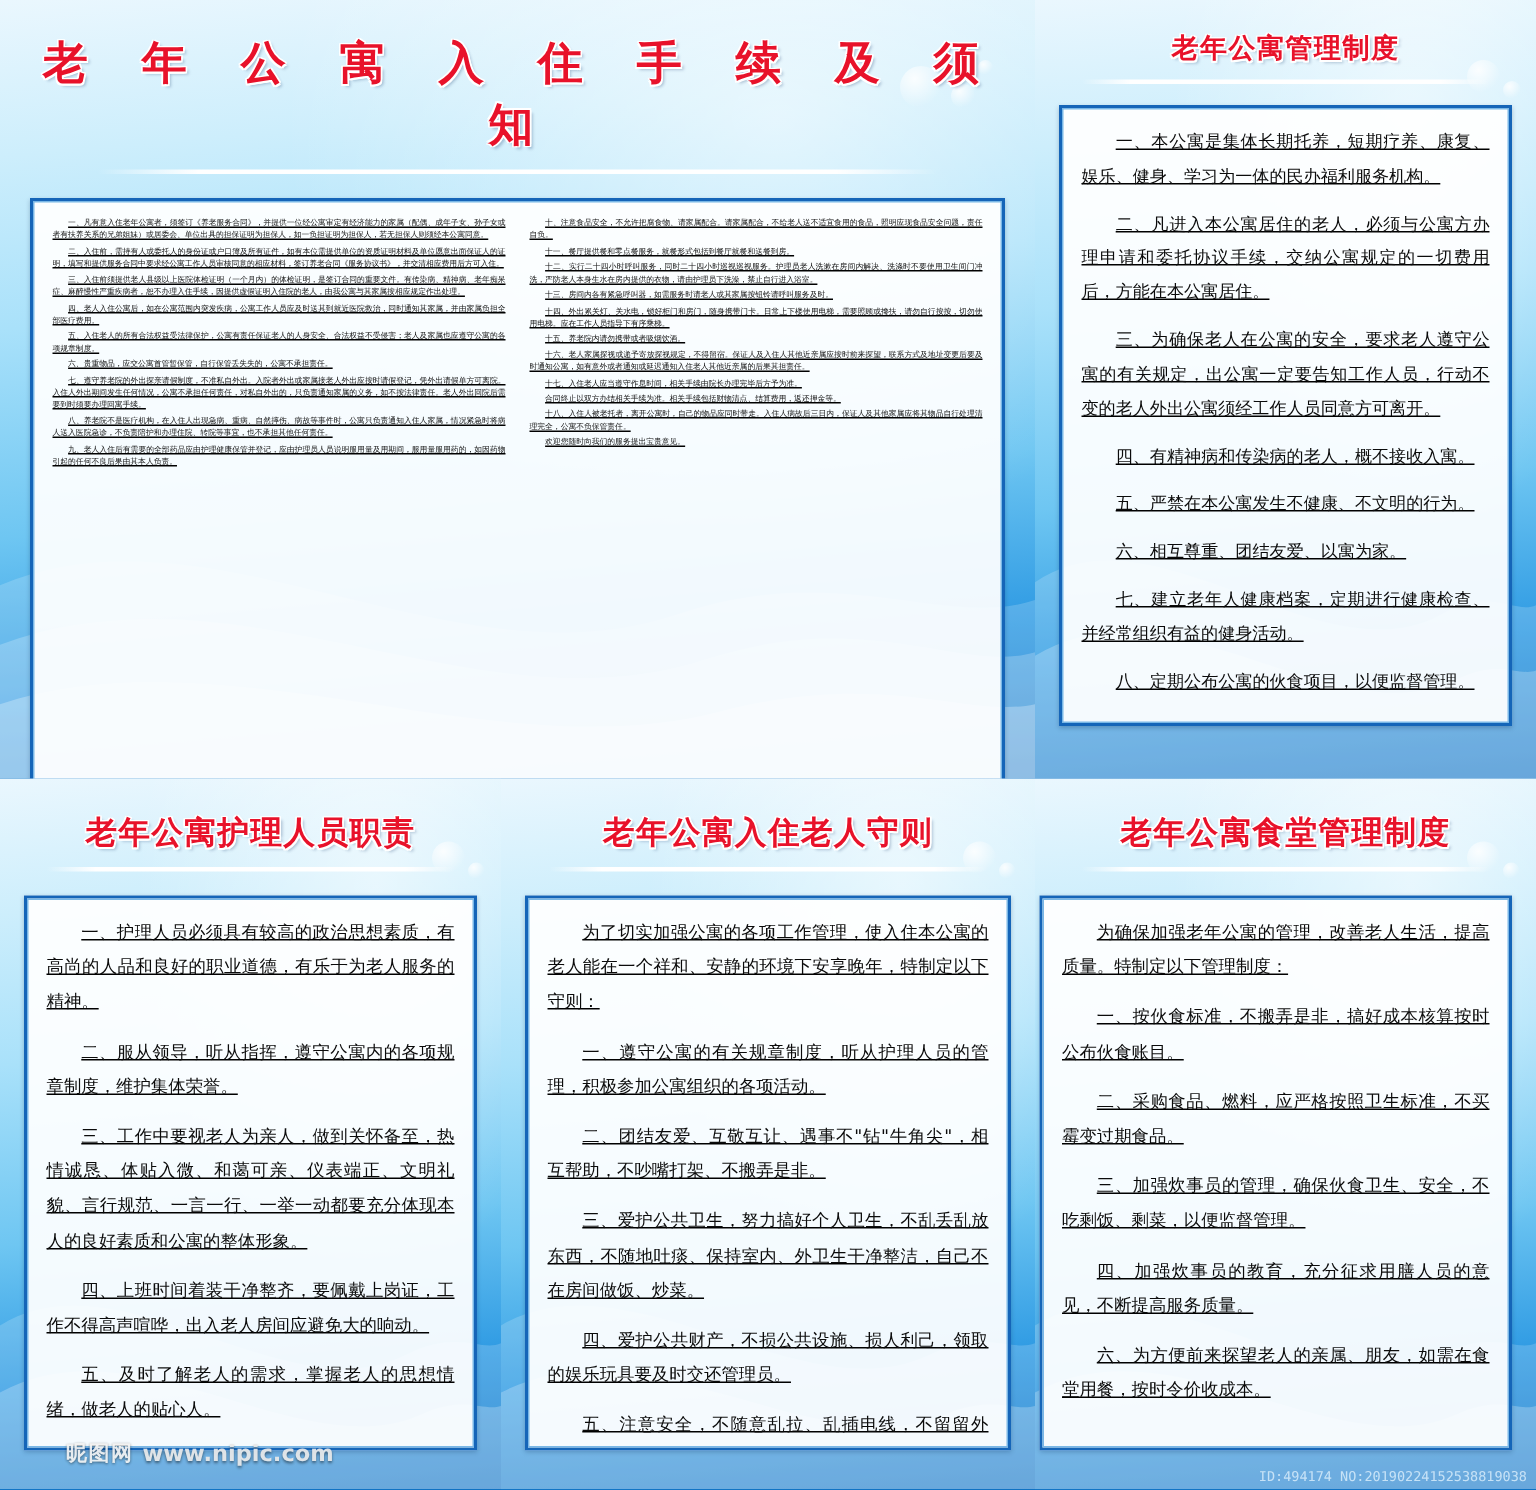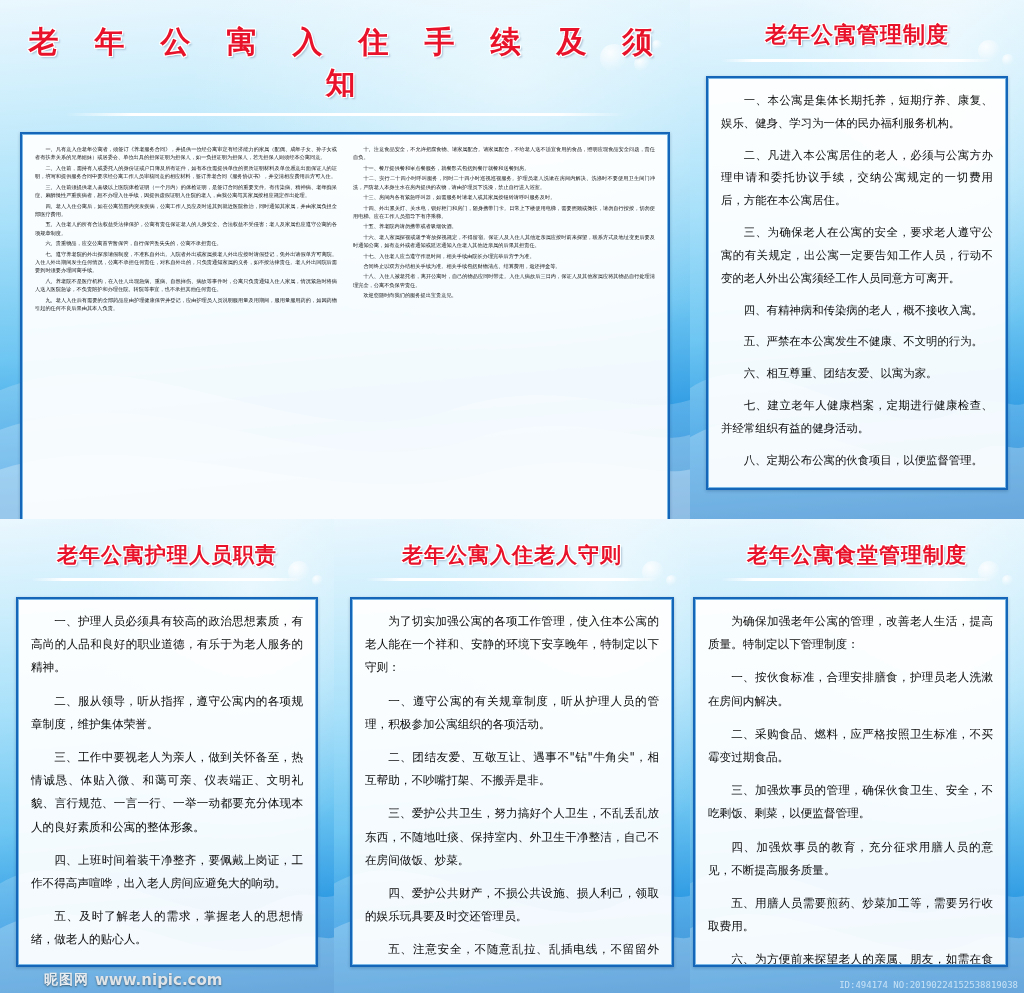--- a/index.html
+++ b/index.html
@@ -41,21 +41,21 @@
     font-weight:bold;
     color:#e8122a;
     letter-spacing:2px;
     z-index:4;
     text-shadow:
        1px 0 0 #fff, -1px 0 0 #fff, 0 1px 0 #fff, 0 -1px 0 #fff,
        1px 1px 0 #fff, -1px -1px 0 #fff, 1px -1px 0 #fff, -1px 1px 0 #fff,
        2px 2px 2px rgba(0,40,90,0.25);
   }
   #b1 .title{font-size:30px;letter-spacing:9px;margin-top:22px;}
-  #b2 .title{font-size:22px;letter-spacing:1px;margin-top:20px;}
+  #b2 .title{font-size:18px;letter-spacing:1px;margin-top:20px;}
   #b3 .title,#b4 .title,#b5 .title{font-size:21px;letter-spacing:1px;margin-top:22px;}
 
   .title-rule{
     position:relative;z-index:4;
     height:3px;margin:9px auto 0 auto;
     background:linear-gradient(90deg,rgba(255,255,255,0) 0%,#ffffff 12%,#ffffff 88%,rgba(255,255,255,0) 100%);
     border-radius:2px;
   }
   #b1 .title-rule{width:560px;}
   #b2 .title-rule{width:272px;}
@@ -67,20 +67,21 @@
     background:rgba(255,255,255,0.93);
     border:2px solid #1565b8;
     box-sizing:border-box;
     box-shadow:0 1px 3px rgba(0,30,70,0.25);
   }
   .panel-inner{
     border:1px solid #79b7e6;
     height:100%;box-sizing:border-box;
     padding:10px 12px;
     overflow:hidden;
+    text-decoration:underline;
   }
   #b1 .panel{margin:16px 20px 0 20px;height:398px;}
   #b2 .panel{margin:14px 16px 0 16px;height:414px;}
   #b3 .panel{margin:16px 16px 0 16px;height:370px;}
   #b4 .panel{margin:16px 16px 0 16px;height:370px;}
   #b5 .panel{margin:16px 16px 0 3px;height:370px;}
 
   
   .cols2{
     column-count:2;column-gap:16px;
@@ -90,21 +91,21 @@
   }
   .cols2 p{margin:0 0 2px 0;text-indent:2em;}
 
   .body-text{color:#0b0b0b;}
   #b2 .body-text{font-size:11.4px;line-height:2.0;text-align:justify;}
   #b2 .body-text p{margin:0 0 9px 0;text-indent:2em;}
   #b3 .body-text,#b4 .body-text,#b5 .body-text{font-size:11.6px;line-height:2.0;text-align:justify;}
   #b3 .body-text p,#b4 .body-text p,#b5 .body-text p{margin:0 0 10px 0;text-indent:2em;}
 
   .watermark{
-    position:absolute;left:8px;bottom:4px;z-index:9;
+    position:absolute;left:8px;bottom:15px;z-index:9;
     display:flex;align-items:center;gap:6px;
     opacity:0.92;
     padding-left:36px;
   }
   .wm-logo{
     font-size:14px;font-weight:bold;color:#f2f2f2;
     text-shadow:0 1px 2px rgba(0,0,0,0.55);
     letter-spacing:1px;
   }
   .wm-url{
@@ -242,23 +243,22 @@
     <path d="M0,135 C90,85 200,185 280,150 C310,136 322,148 334,144 L334,200 L0,200 Z" fill="rgba(255,255,255,0.24)"></path>
   </svg>
   <div class="bubble" style="left:288px;top:42px;width:22px;height:22px;"></div>
   <div class="bubble" style="left:312px;top:56px;width:11px;height:11px;"></div>
   <div class="title">老年公寓食堂管理制度</div>
   <div class="title-rule"></div>
   <div class="panel">
     <div class="panel-inner">
       <div class="body-text">
         <p>为确保加强老年公寓的管理，改善老人生活，提高质量。特制定以下管理制度：</p>
-        <p>一、按伙食标准，合理安排膳食，护理员老人洗漱在房间内解决。</p>
+        <p>一、按伙食标准，不搬弄是非，搞好成本核算按时公布伙食账目。</p>
         <p>二、采购食品、燃料，应严格按照卫生标准，不买霉变过期食品。</p>
         <p>三、加强炊事员的管理，确保伙食卫生、安全，不吃剩饭、剩菜，以便监督管理。</p>
         <p>四、加强炊事员的教育，充分征求用膳人员的意见，不断提高服务质量。</p>
-        <p>五、用膳人员需要煎药、炒菜加工等，需要另行收取费用。</p>
         <p>六、为方便前来探望老人的亲属、朋友，如需在食堂用餐，按时令价收成本。</p>
       </div>
     </div>
   </div>
   <div class="id-tag">ID:494174 NO:20190224152538819038</div>
 </div>
 
 </body></html>

